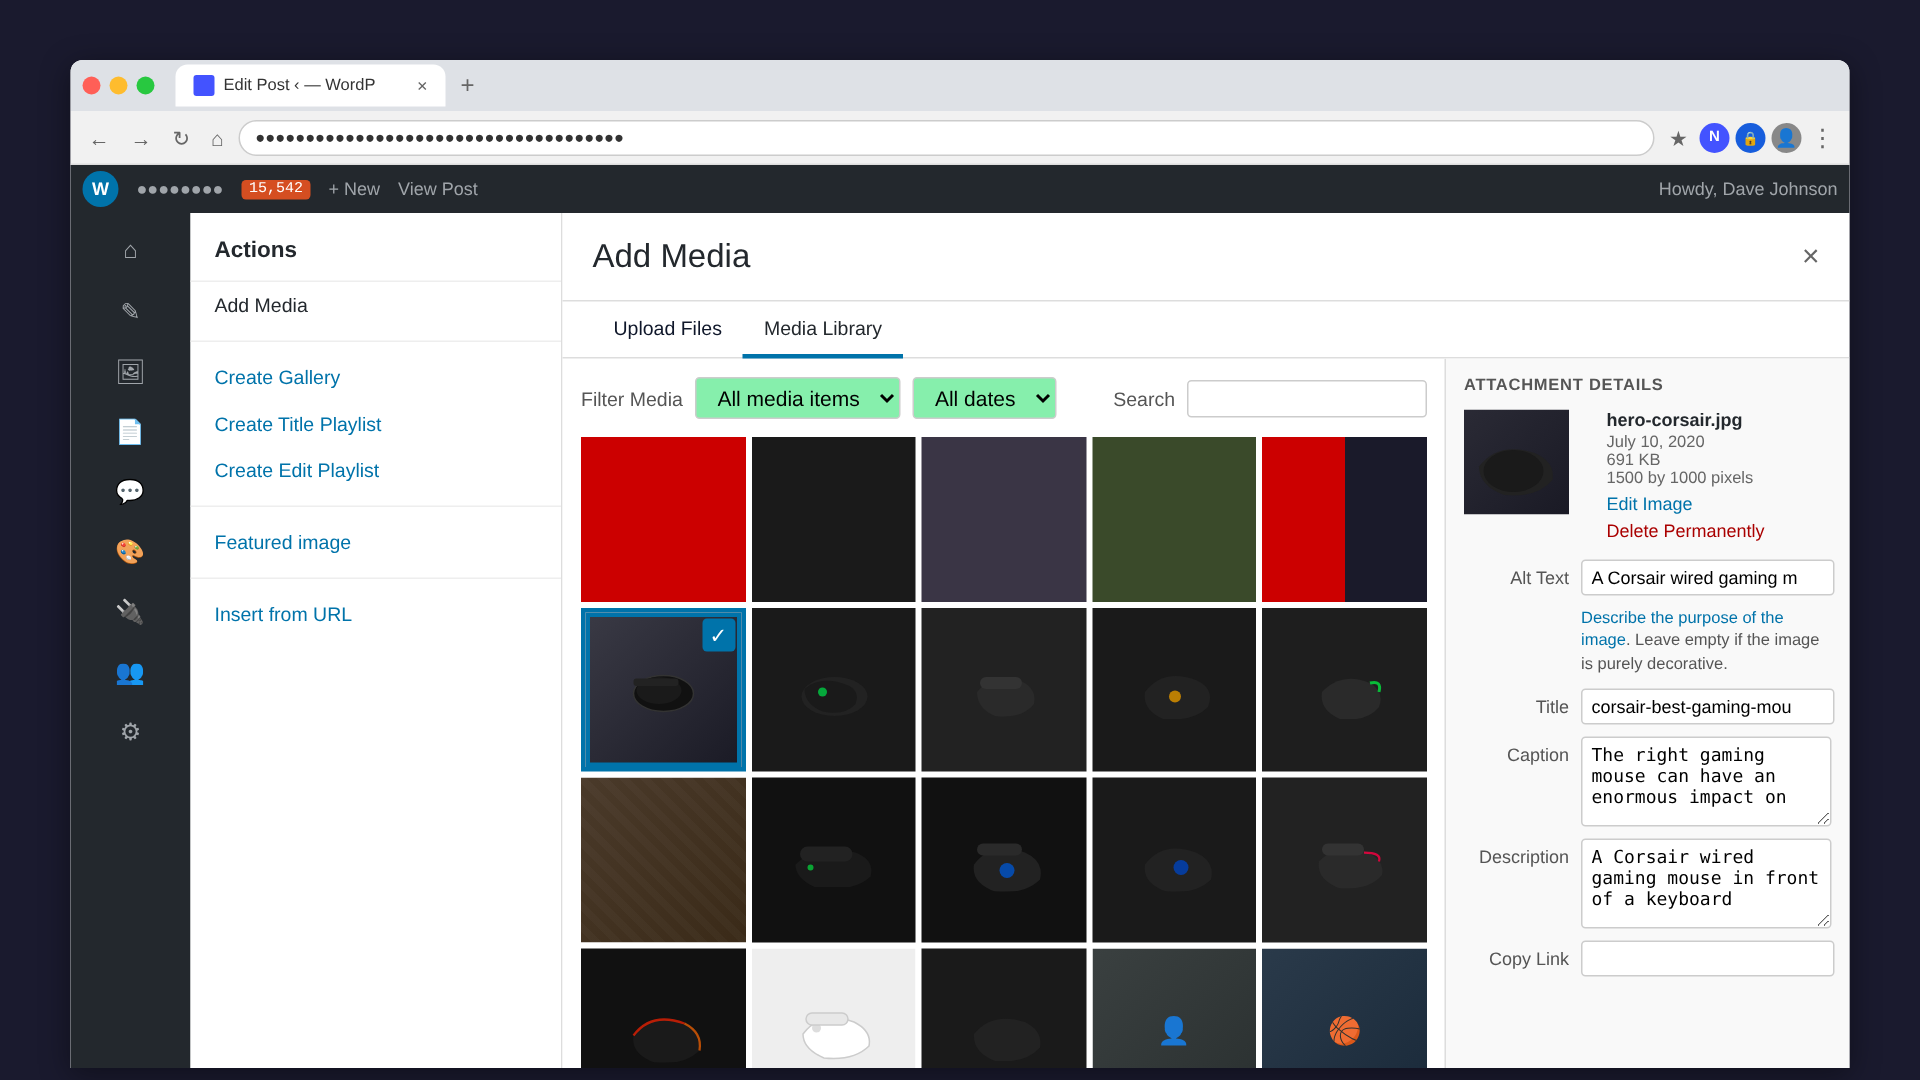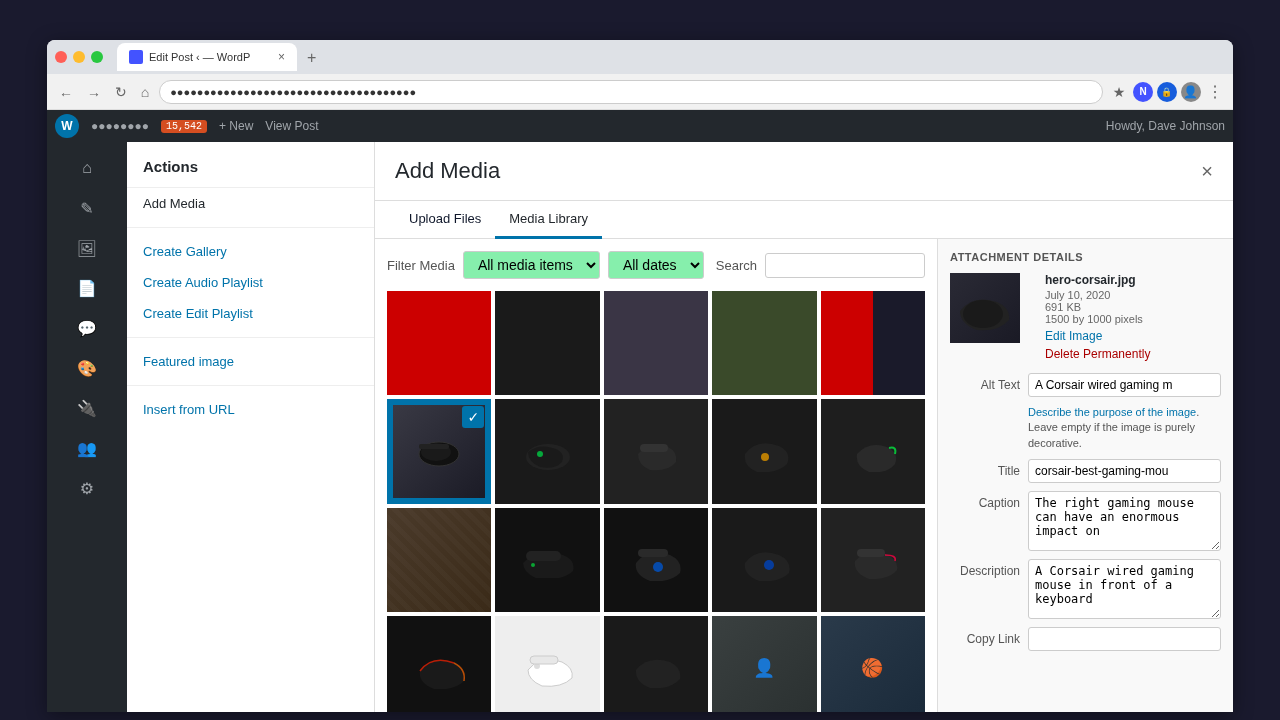--- a/index.html
+++ b/index.html
@@ -244,21 +244,21 @@
       background: #0073aa;
       border-radius: 3px;
       align-items: center;
       justify-content: center;
       color: #fff;
       font-size: 14px;
     }
 
     
     .attachment-details {
-      width: 296px;
+      width: 270px;
       background: #f9f9f9;
       border-left: 1px solid #ddd;
       padding: 12px;
       overflow-y: auto;
       flex-shrink: 0;
     }
     .att-section-title {
       font-size: 11px;
       font-weight: 600;
       text-transform: uppercase;
@@ -406,21 +406,21 @@
     </div>
 
     <div style="flex:1; position:relative;">
       <div style="display:flex; height:100%;">
 
         <div class="action-panel">
           <div class="action-panel-title">Actions</div>
           <a class="action-link" style="color:#23282d; font-weight:500;">Add Media</a>
           <div class="action-divider"></div>
           <a class="action-link">Create Gallery</a>
-          <a class="action-link">Create Audio Playlist</a>
+          <a class="action-link">Create Title Playlist</a>
           <a class="action-link">Create Edit Playlist</a>
           <div class="action-divider"></div>
           <a class="action-link">Featured image</a>
           <div class="action-divider"></div>
           <a class="action-link">Insert from URL</a>
         </div>
 
         <div class="add-media-modal">
           <div class="modal-header">
             <h2 class="modal-title">Add Media</h2>

